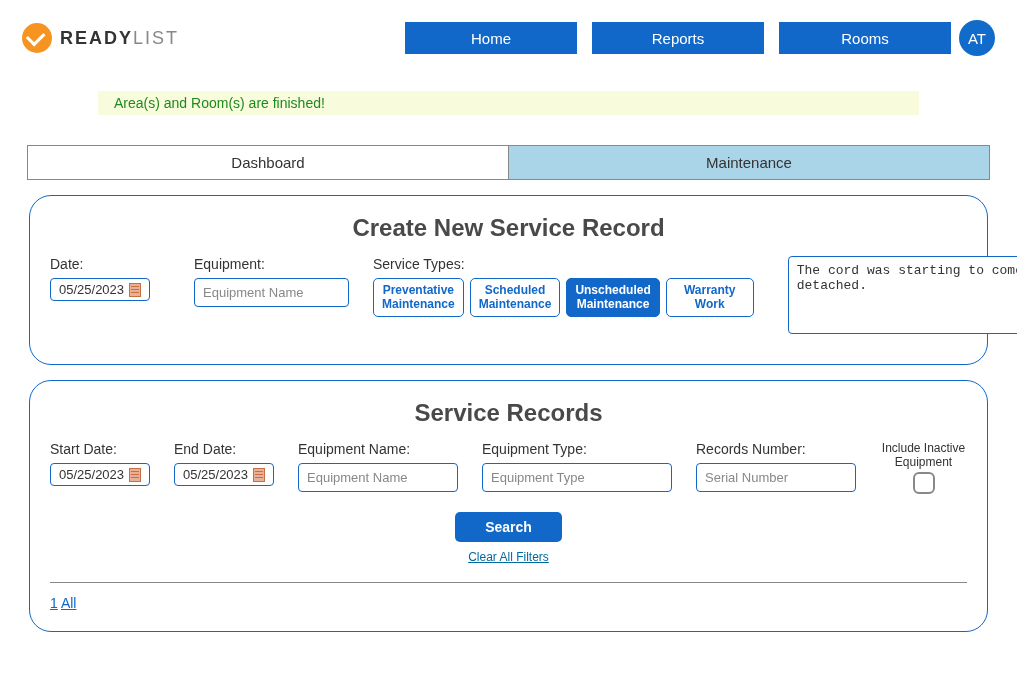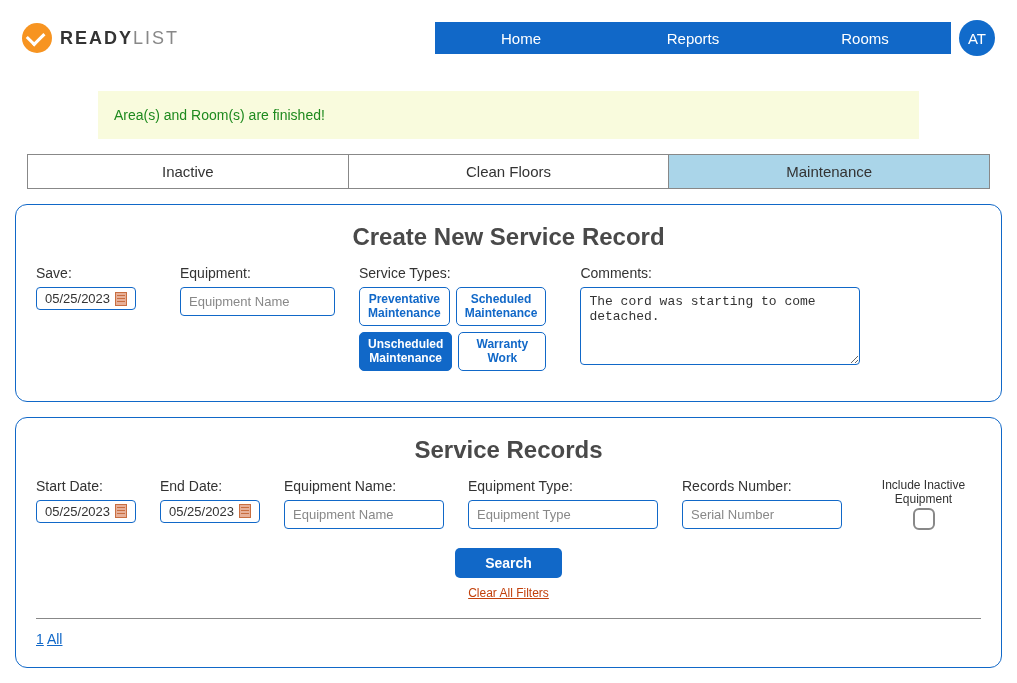--- a/index.html
+++ b/index.html
@@ -6,49 +6,49 @@
 body { font-family: Arial, Helvetica, sans-serif; font-size: 14px; color: #333; background: #fff; }
 .container { width: 1017px; margin: 0 auto; padding: 0; }
 
 
 .top-header { display: flex; align-items: center; padding: 20px 22px 10px; }
 .logo { display: flex; align-items: center; gap: 8px; }
 .logo-icon-wrapper { width: 30px; height: 30px; border-radius: 50%; background: #F79421; display: flex; align-items: center; justify-content: center; }
 .logo-check { width: 16px; height: 12px; border-left: 3px solid #fff; border-bottom: 3px solid #fff; transform: rotate(-45deg) translateY(-2px); }
 .logo-text { font-size: 18px; font-weight: 700; letter-spacing: 2px; }
 .logo-text .light { font-weight: 300; color: #888; }
-.top-nav { margin-left: auto; display: flex; gap: 0; }
+.top-nav { margin-left: auto; display: flex; gap: 15px; }
 .top-nav-item { display: flex; align-items: center; justify-content: center; width: 172px; height: 32px; background: #1168C8; color: #fff; font-size: 15px; cursor: pointer; }
 .avatar { width: 36px; height: 36px; border-radius: 50%; background: #116BCB; color: #fff; display: flex; align-items: center; justify-content: center; font-size: 15px; margin-left: 8px; cursor: pointer; }
 
 
-.notice { margin: 25px 98px 15px; background: #F9FBDD; color: #1E8A1E; padding: 16px 16px; font-size: 14px; }
+.notice { margin: 25px 98px 30px; background: #F9FBDD; color: #1E8A1E; padding: 4px 16px; font-size: 14px; }
 
 
 .tabs { display: flex; margin: 0 27px; }
 .tab { flex: 1; text-align: center; padding: 8px 0; border: 1px solid #888; font-size: 15px; cursor: pointer; background: #fff; }
 .tab + .tab { border-left: none; }
 .tab.active { background: #AAD5E9; }
 
 
-.panel { margin: 15px 15px; border: 1.5px solid #1168C8; border-radius: 12px; padding: 18px 20px 30px; }
+.panel { margin: 15px 29px; border: 1.5px solid #1168C8; border-radius: 22px; padding: 18px 20px 30px; }
 .panel-title { text-align: center; font-size: 24px; font-weight: 700; color: #494949; margin-bottom: 14px; }
 
 
 .create-row { display: flex; gap: 14px; align-items: flex-start; }
 .field { display: flex; flex-direction: column; }
 .field-label { font-size: 14px; color: #333; margin-bottom: 6px; }
 .date-input-wrap { display: flex; align-items: center; border: 1.5px solid #1168C8; border-radius: 4px; padding: 3px 8px; width: 100px; background: #fff; }
 .date-input { border: none; outline: none; font-size: 13px; width: 68px; font-family: inherit; color: #333; }
 .cal-icon { width: 14px; height: 14px; background: #E7B098; border: 1px solid #C86E40; position: relative; display: inline-block; margin-left: 2px; }
 .cal-icon::before { content: ''; position: absolute; top: 2px; left: 1px; right: 1px; height: 1px; background: #C86E40; box-shadow: 0 3px 0 #C86E40, 0 6px 0 #C86E40; }
 .text-input { border: 1.5px solid #1168C8; border-radius: 4px; padding: 6px 8px; font-size: 13px; color: #888; width: 155px; outline: none; font-family: inherit; }
 .text-input::placeholder { color: #888; }
 
-.service-types { display: flex; flex-direction: column; gap: 6px; }
+.service-types { display: flex; gap: 6px; }
 .st-row { display: flex; gap: 6px; }
 .st-pill { border: 1.5px solid #1168C8; border-radius: 5px; padding: 4px 8px; font-size: 12px; font-weight: 700; color: #1168C8; text-align: center; line-height: 1.2; cursor: pointer; background: #fff; min-width: 88px; }
 .st-pill.selected { background: #1168C8; color: #fff; }
 
 .comments-box { border: 1.5px solid #1168C8; border-radius: 4px; width: 280px; height: 78px; padding: 6px 8px; font-family: 'Courier New', monospace; font-size: 13px; resize: both; outline: none; color: #333; }
 
 .attach-col { display: flex; flex-direction: column; align-items: center; }
 .attach-label { font-size: 14px; margin-bottom: 22px; line-height: 1.3; text-align: left; }
 .clip-icon { font-size: 22px; cursor: pointer; color: #333; }
 
@@ -58,21 +58,21 @@
 .btn-primary { background: #1168C8; }
 
 
 .filter-row { display: flex; gap: 24px; align-items: flex-start; flex-wrap: nowrap; }
 .filter-row .text-input.wide { width: 160px; }
 .inactive-col { text-align: center; }
 .inactive-label { font-size: 12px; white-space: normal; max-width: 120px; line-height: 1.2; }
 .checkbox-box { width: 22px; height: 22px; border: 2px solid #888; border-radius: 6px; margin: 2px auto 0; cursor: pointer; }
 
 .search-row { text-align: center; margin-top: 18px; }
-.clear-link { display: block; margin-top: 8px; color: #c2410c; font-size: 12px; text-decoration: underline; cursor: pointer; }
+.clear-link { display: block; margin-top: 8px; color: #0369a1; font-size: 12px; text-decoration: underline; cursor: pointer; }
 
 .divider { margin: 18px 0 12px; border: none; border-top: 1px solid #888; }
 
 .pager-line1 { font-size: 14px; }
 .pager-line1 a { color: #1168C8; text-decoration: underline; cursor: pointer; }
 </style>
 </head>
 <body>
 
 <div class="container">
@@ -90,30 +90,29 @@
       <div class="top-nav-item">Home</div>
       <div class="top-nav-item">Reports</div>
       <div class="top-nav-item">Rooms</div>
     </div>
     <div class="avatar">AT</div>
   </div>
 
   <div class="notice">Area(s) and Room(s) are finished!</div>
 
   <div class="tabs">
-    <div class="tab">Inactive</div>
-    <div class="tab">Clean Floors</div>
+    <div class="tab">Dashboard</div>
     <div class="tab active">Maintenance</div>
   </div>
 
   <div class="panel">
     <div class="panel-title">Create New Service Record</div>
     <div class="create-row">
       <div class="field" style="flex:0 0 auto;">
-        <div class="field-label">Save:</div>
+        <div class="field-label">Date:</div>
         <div class="date-input-wrap">
           <input class="date-input" value="05/25/2023" style="">
           <span class="cal-icon"></span>
         </div>
       </div>
       <div class="field" style="flex:0 0 auto; margin-left:30px;">
         <div class="field-label">Equipment:</div>
         <input class="text-input" placeholder="Equipment Name" style="">
       </div>
       <div class="field" style="flex:0 0 auto; margin-left:10px;">
@@ -125,21 +124,20 @@
           </div>
           <div class="st-row">
             <div class="st-pill selected"><span>Unscheduled<br>Maintenance</span></div>
             <div class="st-pill" style="display:flex;align-items:center;justify-content:center;">
                 <span>Warranty<br>Work</span>
               </div>
           </div>
         </div>
       </div>
       <div class="field" style="flex:0 0 auto; margin-left:20px;">
-        <div class="field-label">Comments:</div>
         <textarea class="comments-box" style="">The cord was starting to come detached.</textarea>
       </div>
     </div>
   </div>
 
   <div class="panel" style="padding-bottom:20px;">
     <div class="panel-title">Service Records</div>
 
     <div class="filter-row">
       <div class="field">

